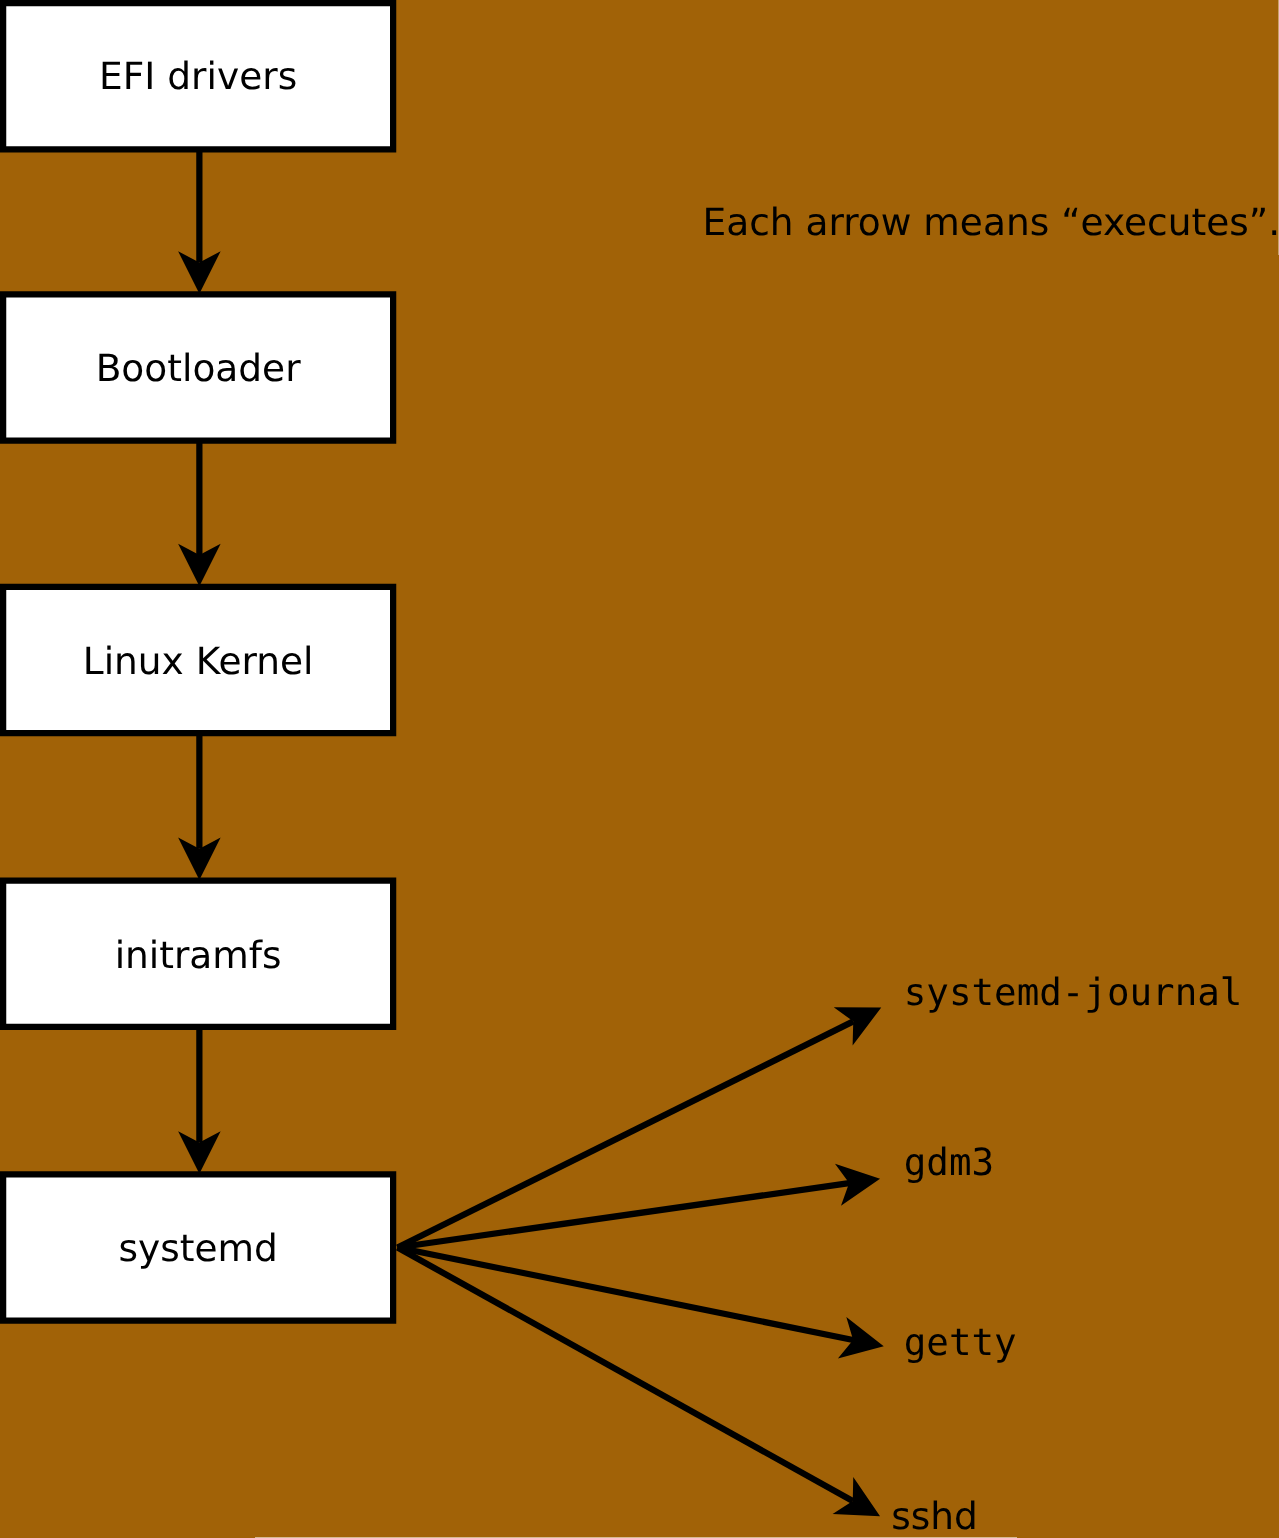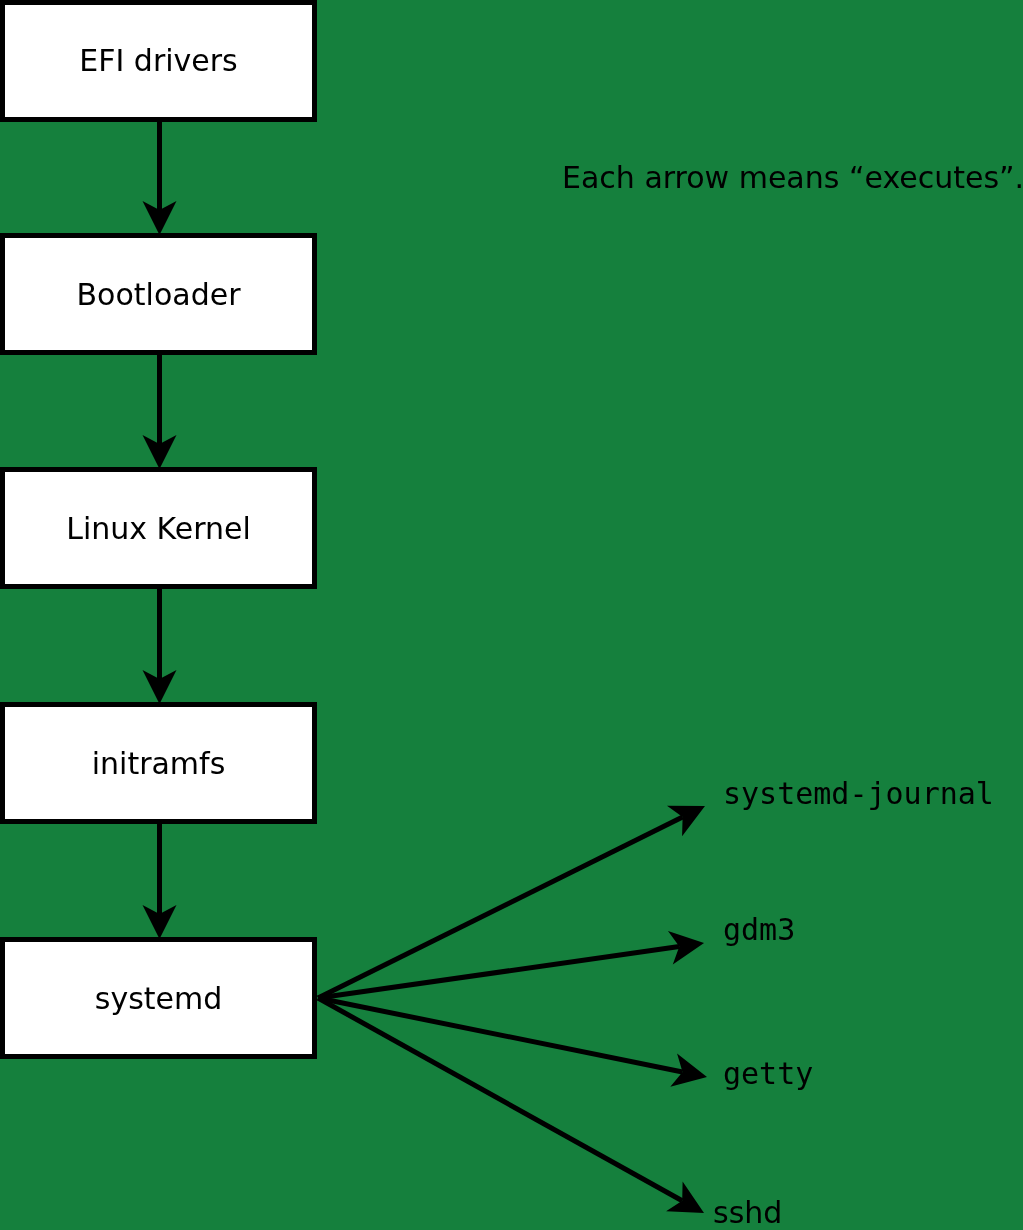--- a/index.html
+++ b/index.html
@@ -4,21 +4,21 @@
 <style>
   html, body {
     margin: 0;
     padding: 0;
     background: #ffffff;
   }
   .stage {
     position: relative;
     width: 1023px;
     height: 1230px;
-    background: #15803d;
+    background: #a16207;
     overflow: hidden;
   }
   svg { display: block; }
   .node-rect {
     fill: #ffffff;
     stroke: #000000;
     stroke-width: 5;
   }
   .edge-line {
     stroke: #000000;

